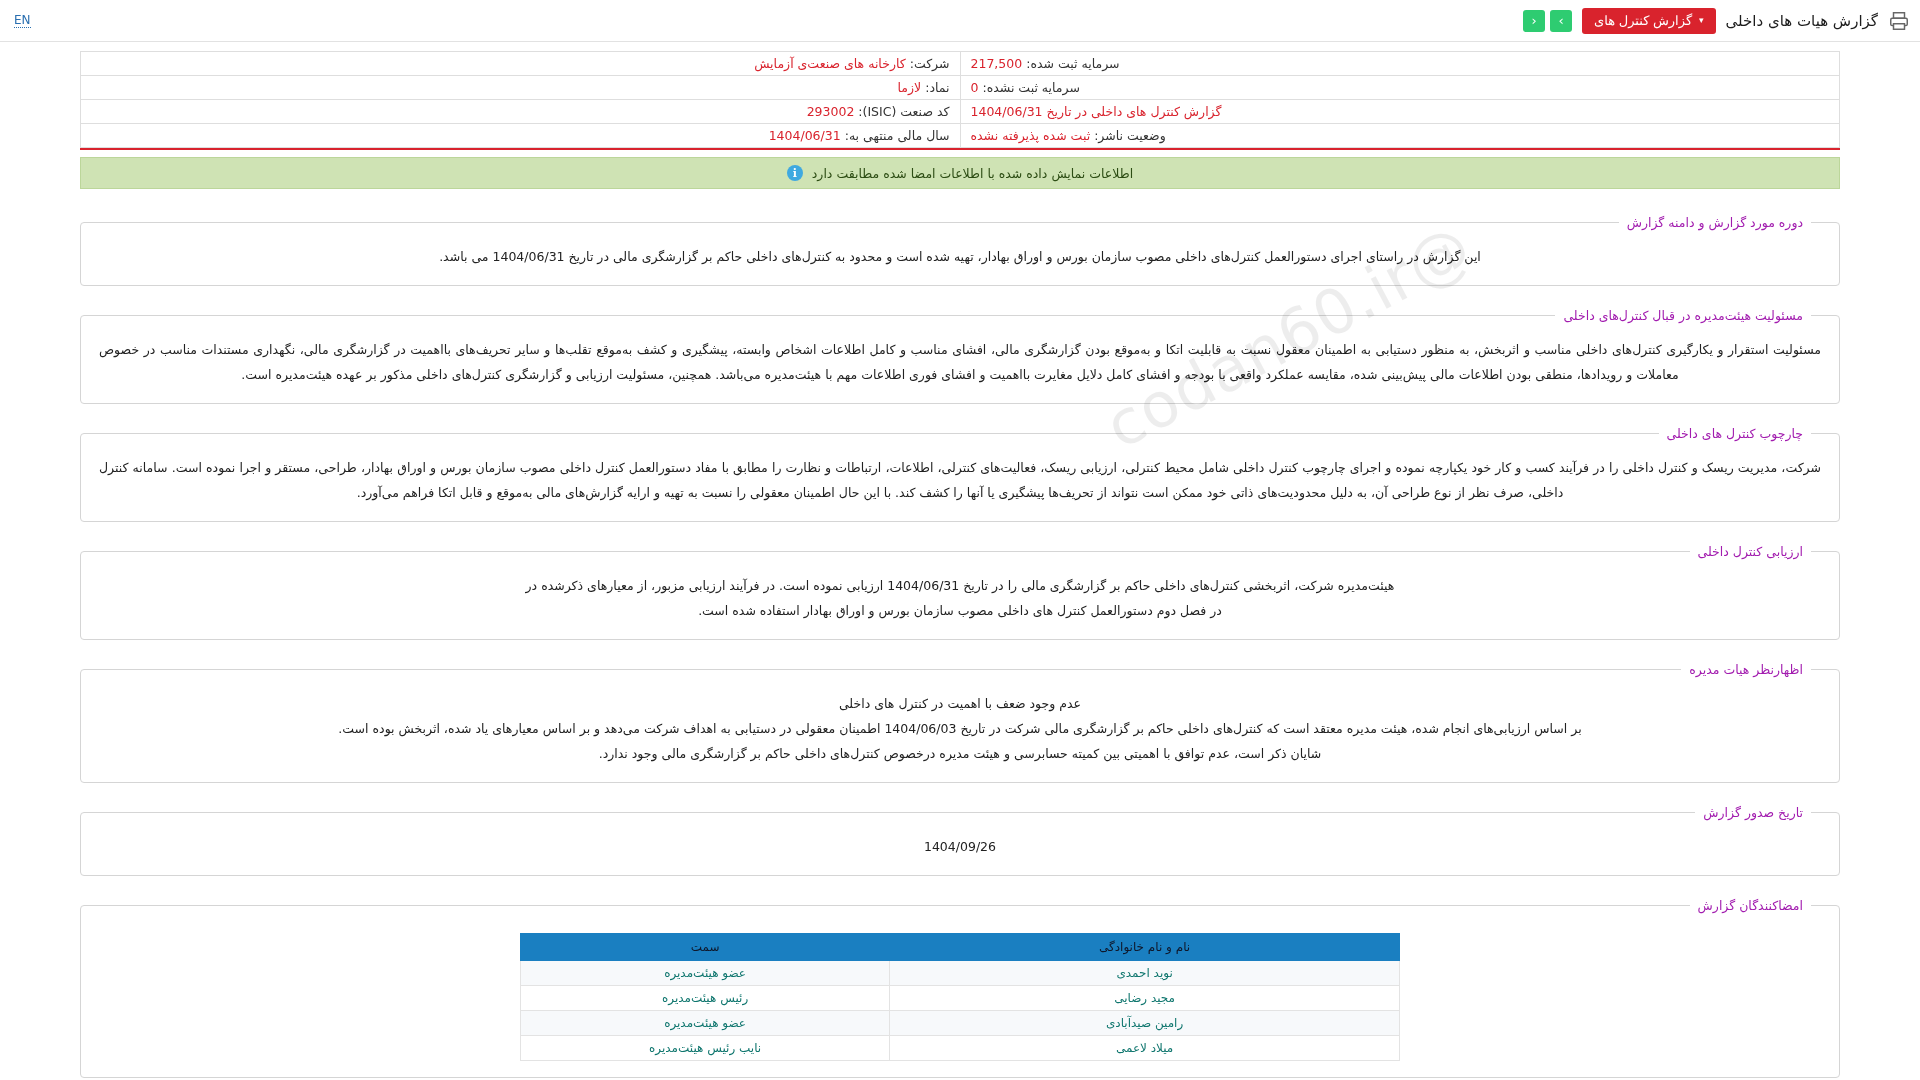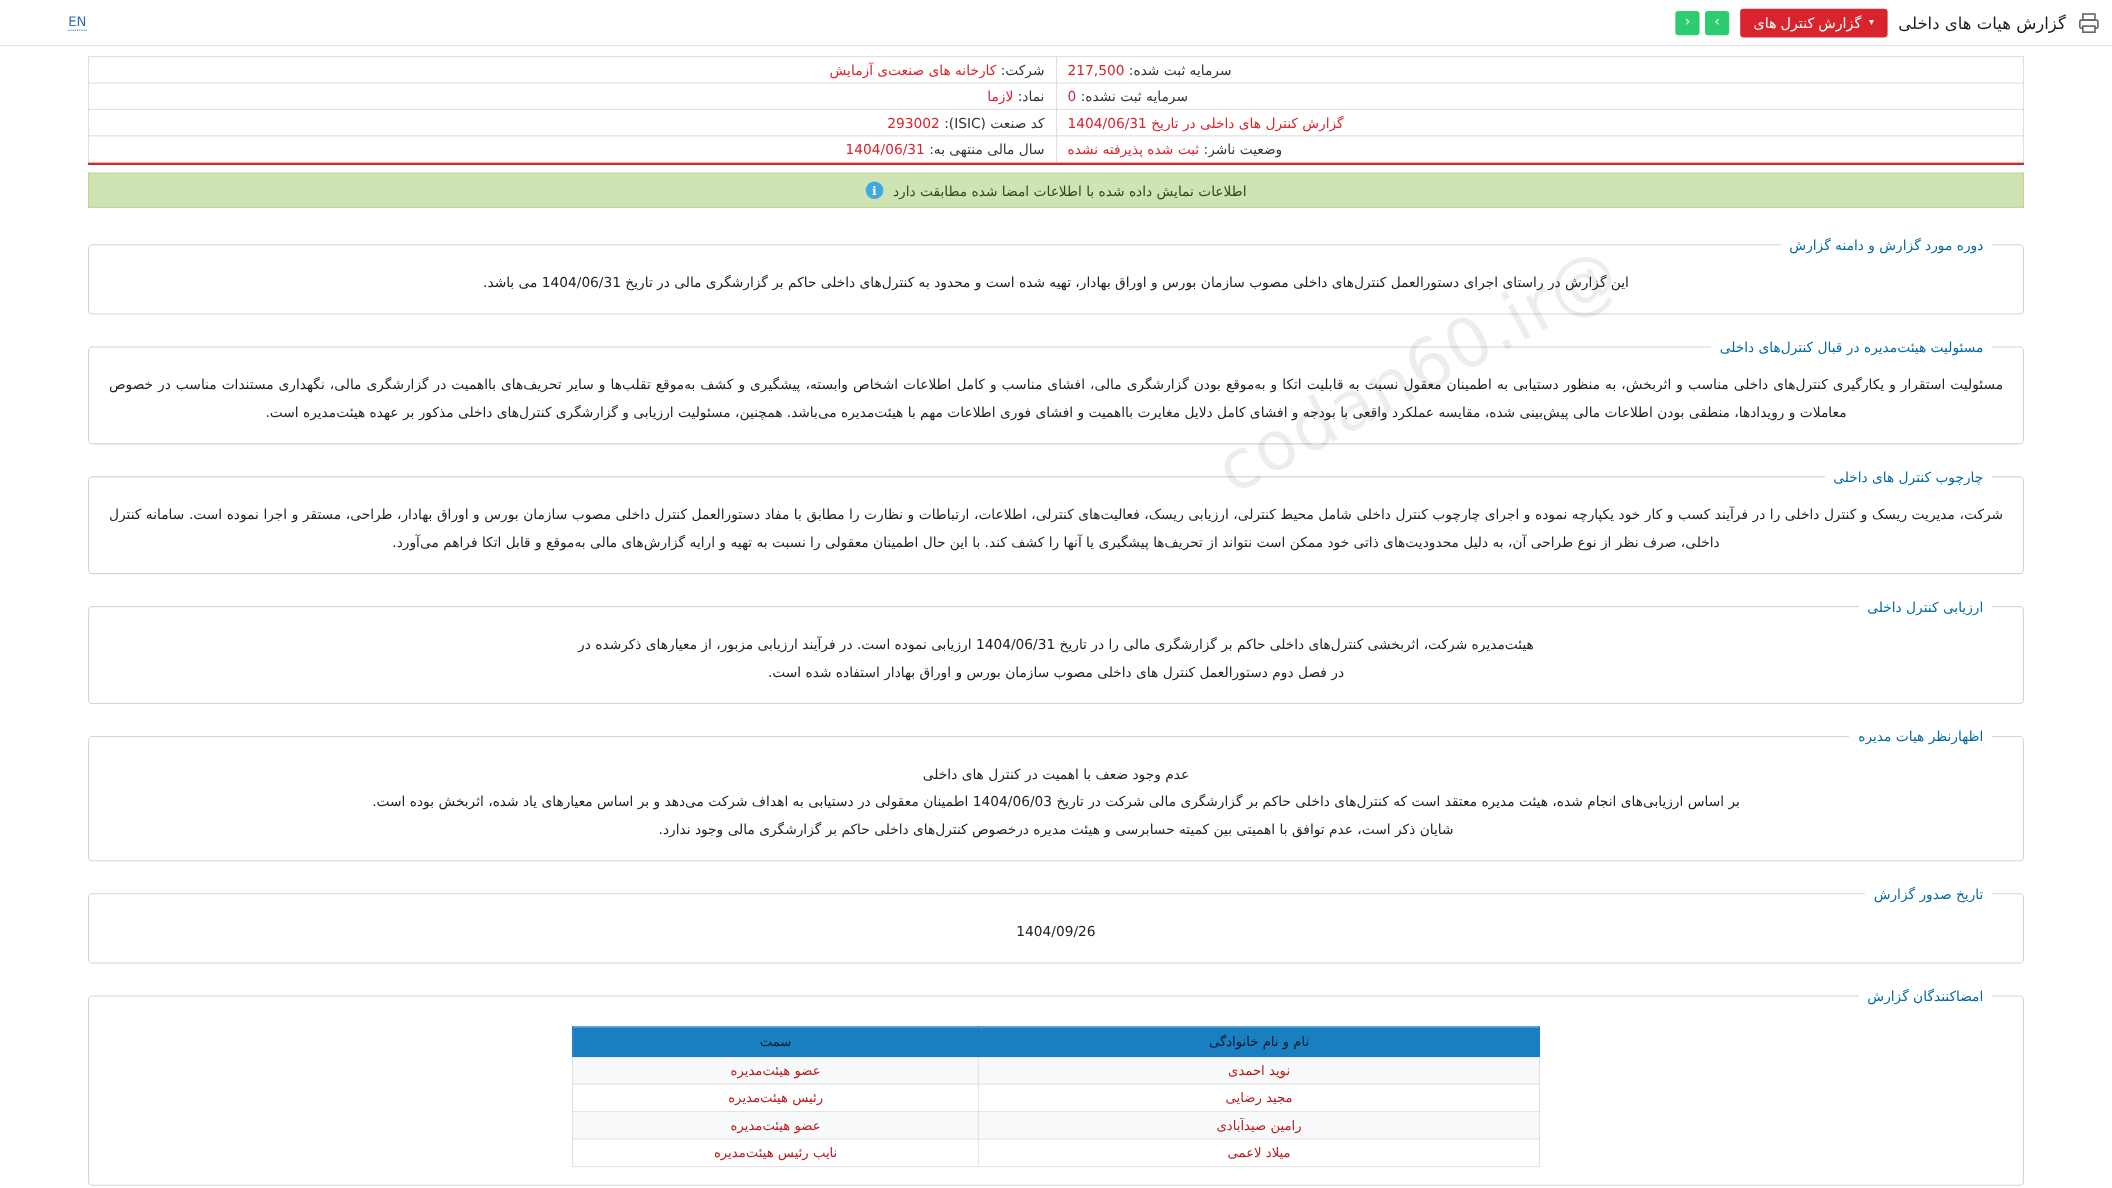--- a/index.html
+++ b/index.html
@@ -68,21 +68,21 @@
     font-family: "DejaVu Sans", sans-serif;
   }
   .en-link {
     color: #2a6fb0;
     font-size: 12px;
     text-decoration: none;
     border-bottom: 1px dotted #2a6fb0;
     cursor: pointer;
     margin-right: 6px;
   }
-  .topbar-left { display: flex; align-items: flex-start; gap: 18px; margin-left: 48px; }
+  .topbar-left { display: flex; align-items: flex-start; gap: 18px; }
 
   
   .info-wrap { padding: 9px 80px 0 80px; }
   table.info {
     width: 100%;
     border-collapse: collapse;
     font-size: 12.5px;
   }
   table.info td {
     border: 1px solid #dedede;
@@ -129,21 +129,21 @@
   
   .content { padding: 26px 80px 0 80px; }
   fieldset.sec {
     border: 1px solid #d5d5d5;
     border-radius: 4px;
     margin: 0 0 22px 0;
     padding: 14px 18px 16px 18px;
     min-width: 0;
   }
   fieldset.sec > legend {
-    color: #0369a1;
+    color: #a21caf;
     font-size: 12.5px;
     padding: 0 8px;
     margin-right: 10px;
   }
   .sec p {
     margin: 0;
     font-size: 12.5px;
     line-height: 2.0;
     color: #222;
     text-align: justify;
@@ -170,21 +170,21 @@
     color: #0f172a;
     font-weight: normal;
     padding: 6px 8px;
     border: 1px solid #1a7fc1;
     text-align: center;
   }
   table.sign td {
     border: 1px solid #e3e3e3;
     padding: 5px 1px;
     text-align: center;
-    color: #b91c1c;
+    color: #0f766e;
     background: #fff;
   }
   table.sign tr:nth-child(odd) td { background: #f7f9fb; }
   table.sign td.name { width: 58%; }
   table.sign td.role { width: 42%; }
 
   
   .watermark {
     position: absolute;
     top: 300px;

